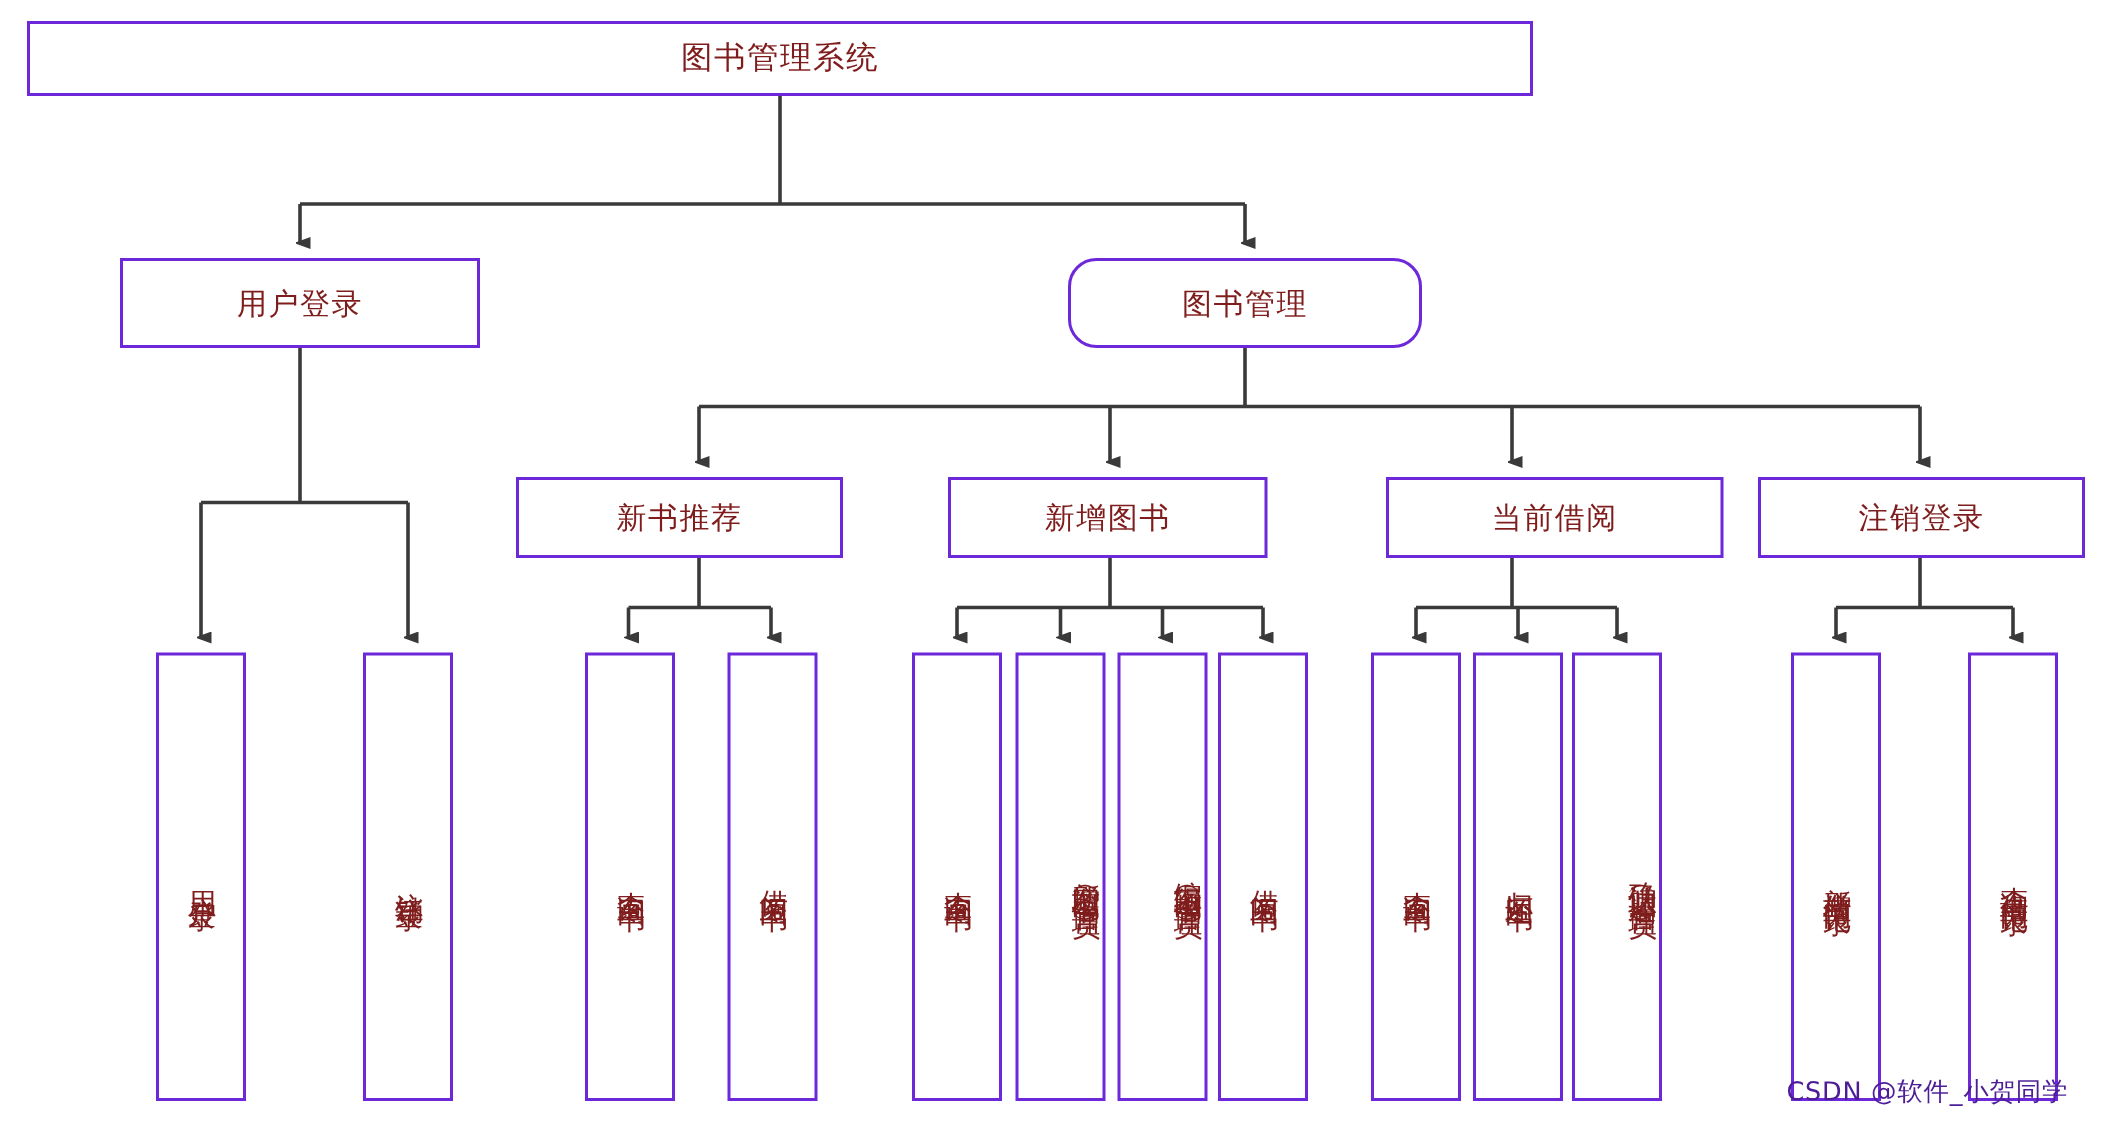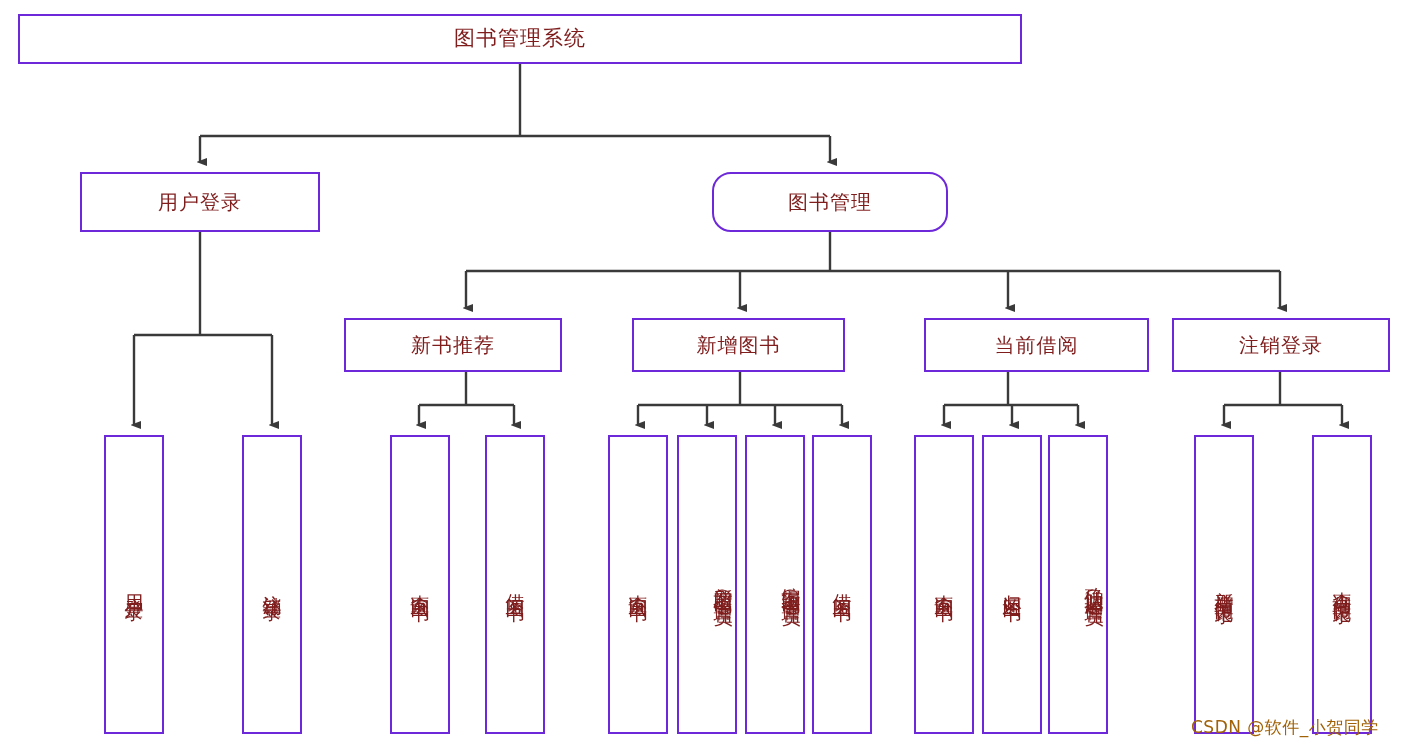--- a/index.html
+++ b/index.html
@@ -59,21 +59,21 @@
     justify-content: center;
     padding-top: 8px;
   }
   .node-label {
     display: block;
     white-space: pre-line;
   }
   .watermark {
     position: absolute;
     font-size: 17px;
-    color: #a16207;
+    color: #4c1d95;
     white-space: nowrap;
     letter-spacing: 0.5px;
   }
 </style>
 </head>
 <body>
 
 <div id="diagram-root">
 
   <svg class="connectors" viewBox="0 0 1405 747" xmlns="http://www.w3.org/2000/svg">

